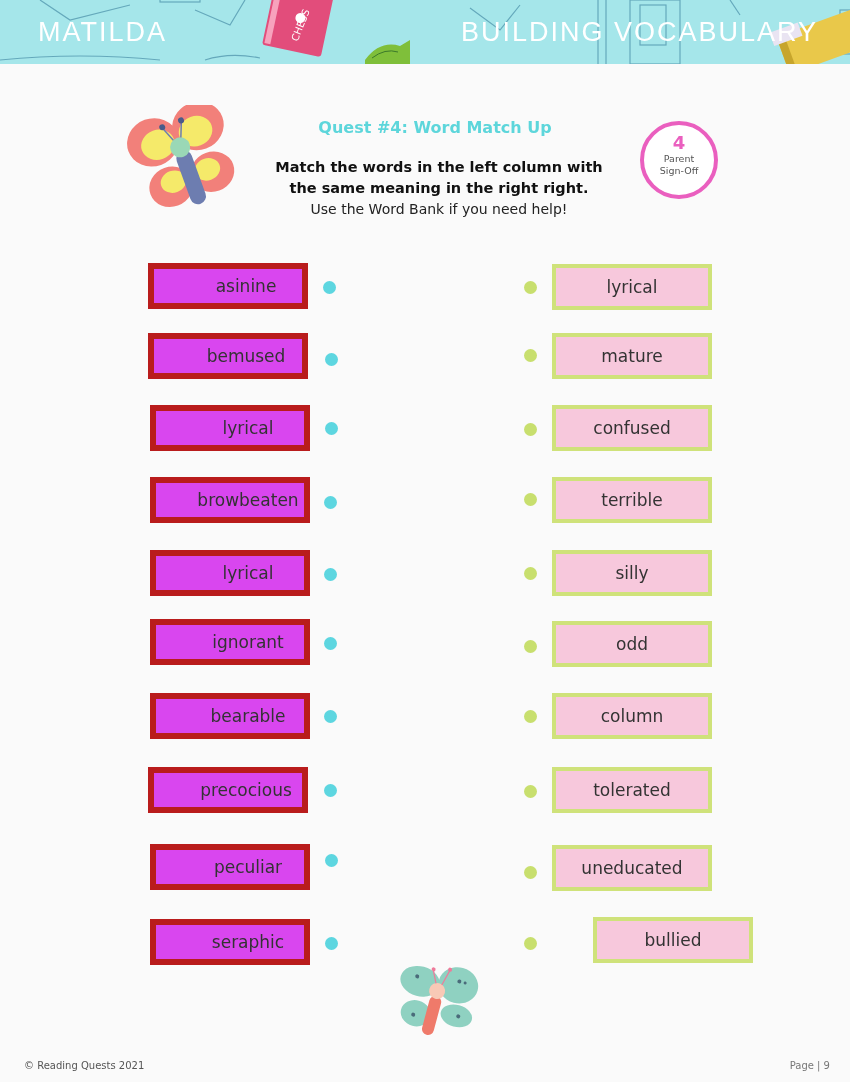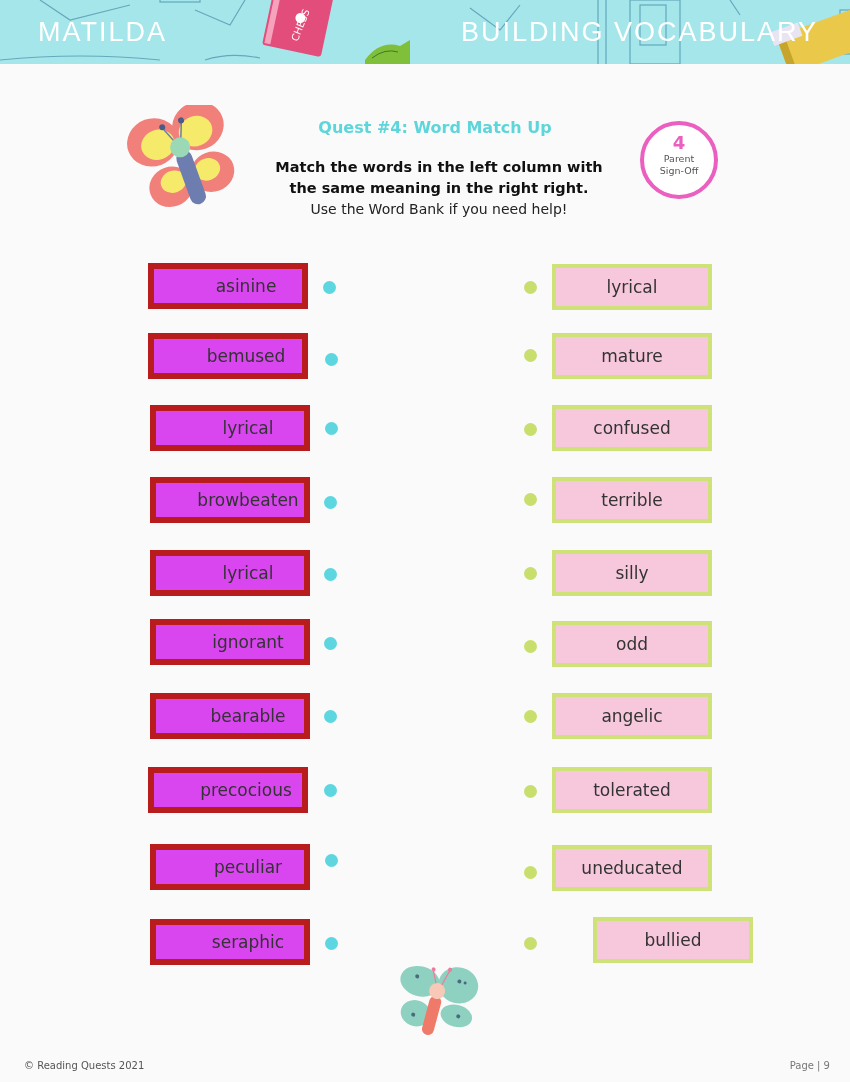--- a/index.html
+++ b/index.html
@@ -154,21 +154,21 @@
 <div class="dot right" style="left:524px;top:785px;"></div>
 <div class="dot right" style="left:524px;top:866px;"></div>
 <div class="dot right" style="left:524px;top:937px;"></div>
 
 <div class="word right" style="left:552px;top:264px;">lyrical</div>
 <div class="word right" style="left:552px;top:333px;">mature</div>
 <div class="word right" style="left:552px;top:405px;">confused</div>
 <div class="word right" style="left:552px;top:477px;">terrible</div>
 <div class="word right" style="left:552px;top:550px;">silly</div>
 <div class="word right" style="left:552px;top:621px;">odd</div>
-<div class="word right" style="left:552px;top:693px;">angelic</div>
+<div class="word right" style="left:552px;top:693px;">column</div>
 <div class="word right" style="left:552px;top:767px;">tolerated</div>
 <div class="word right" style="left:552px;top:845px;">uneducated</div>
 <div class="word right" style="left:552px;top:917px;margin-left:41px;">bullied</div>
 
 <svg class="footer-butterfly" width="92" height="82" viewBox="0 0 92 82">
   <g transform="rotate(15 46 41)">
     <ellipse cx="26" cy="28" rx="20" ry="15" fill="#8fd1c1"></ellipse>
     <ellipse cx="64" cy="22" rx="20" ry="18" fill="#8fd1c1"></ellipse>
     <ellipse cx="30" cy="60" rx="15" ry="13" fill="#8fd1c1"></ellipse>
     <ellipse cx="70" cy="52" rx="16" ry="11" fill="#8fd1c1"></ellipse>

